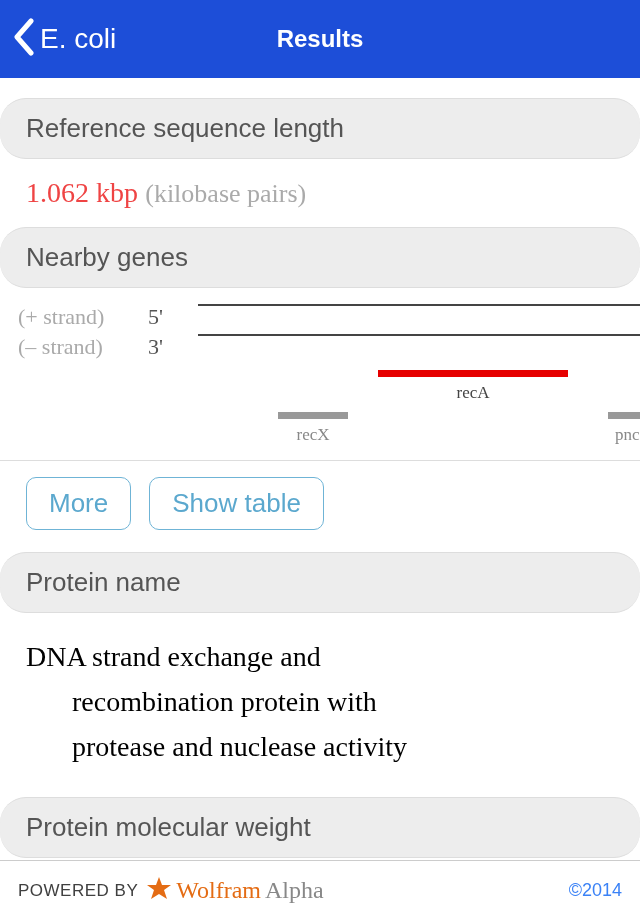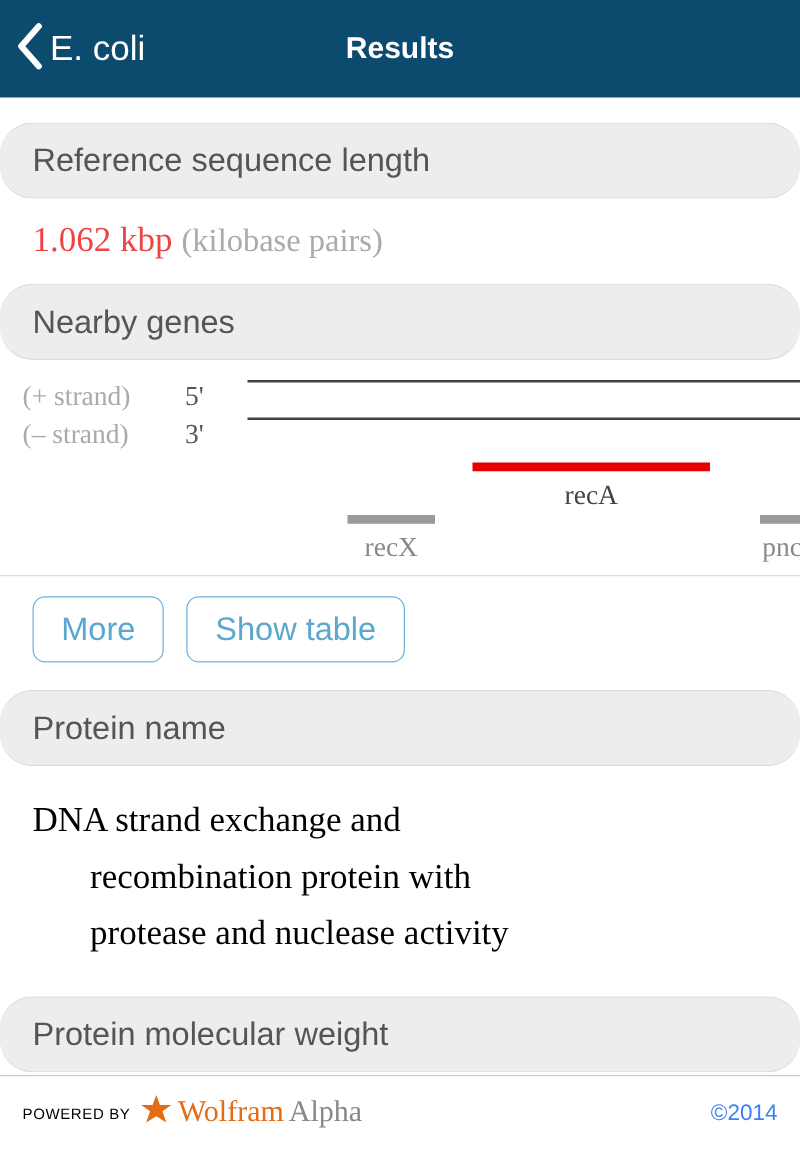--- a/index.html
+++ b/index.html
@@ -5,21 +5,21 @@
     * { margin: 0; padding: 0; box-sizing: border-box; }
     body {
       font-family: -apple-system, BlinkMacSystemFont, "Helvetica Neue", Arial, sans-serif;
       width: 640px;
       height: 920px;
       background: #fff;
       overflow: hidden;
       position: relative;
     }
     .header {
-      background: #0c4a6e;
+      background: #1d4ed8;
       height: 78px;
       display: flex;
       align-items: center;
       padding: 0 16px;
       position: relative;
     }
     .back-group {
       display: flex;
       align-items: center;
       color: #fff;
@@ -100,21 +100,21 @@
       background: #e60000;
       position: relative;
     }
     .gene-block-gray {
       height: 7px;
       background: #999;
       position: relative;
     }
     .gene-label {
       font-family: Georgia, "Times New Roman", serif;
-      font-size: 22px;
+      font-size: 17px;
       color: #444;
       text-align: center;
       margin-top: 6px;
     }
     .gene-label-gray { color: #888; }
     .genes-track {
       position: relative;
       height: 90px;
       margin-left: 180px;
       margin-top: 6px;
@@ -171,22 +171,22 @@
       align-items: center;
       padding: 0 18px;
       justify-content: space-between;
     }
     .powered {
       display: flex;
       align-items: center;
       gap: 8px;
     }
     .powered-label {
-      font-size: 12px;
-      color: #000000;
+      font-size: 17px;
+      color: #404040;
       letter-spacing: 0.5px;
     }
     .wolfram-logo {
       display: flex;
       align-items: center;
       gap: 4px;
     }
     .wolfram-text {
       font-family: Georgia, serif;
       font-size: 24px;

